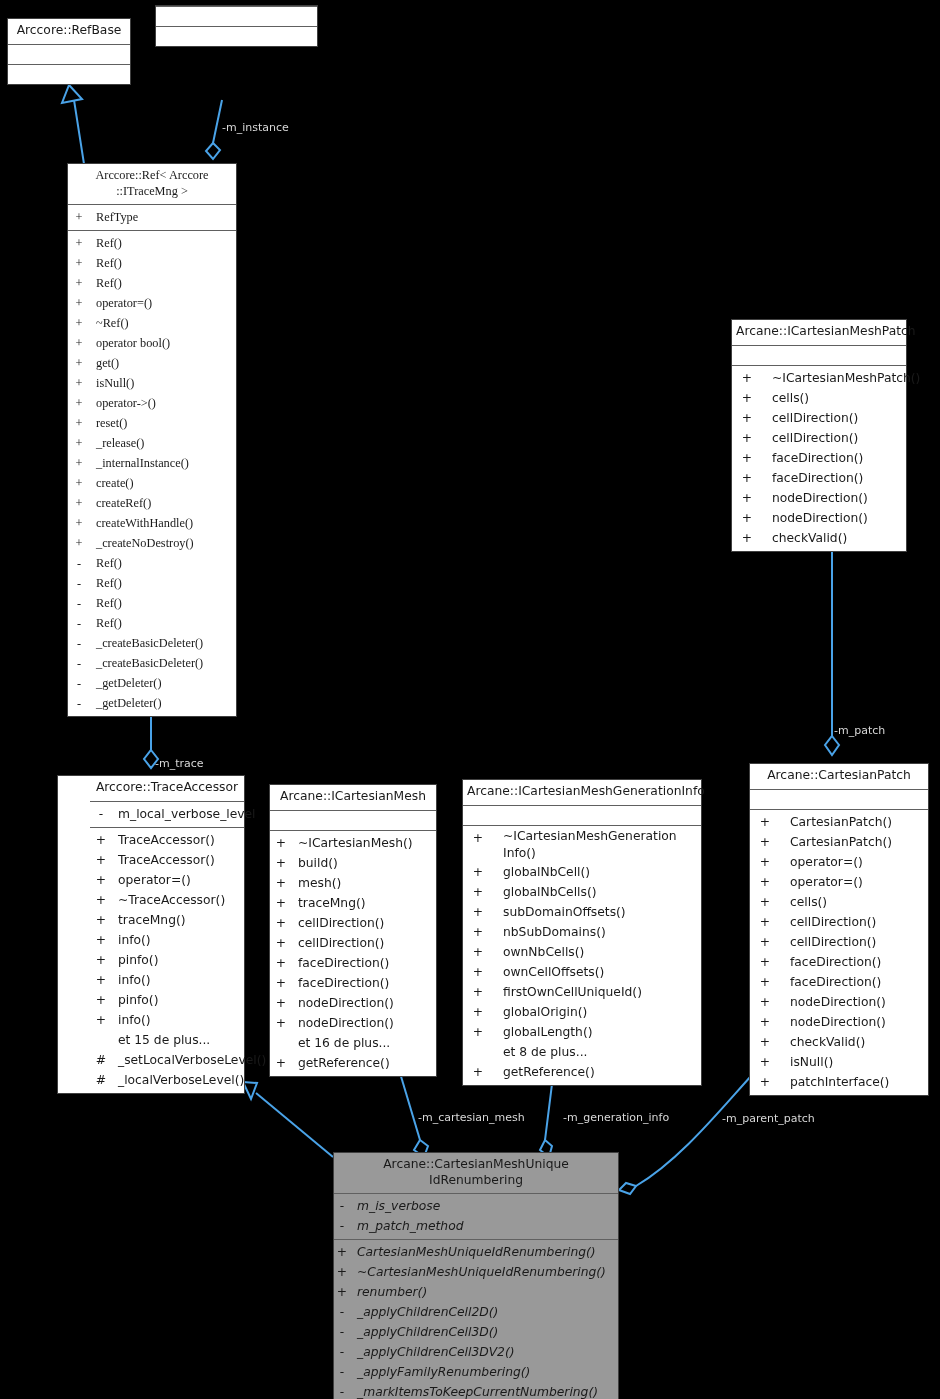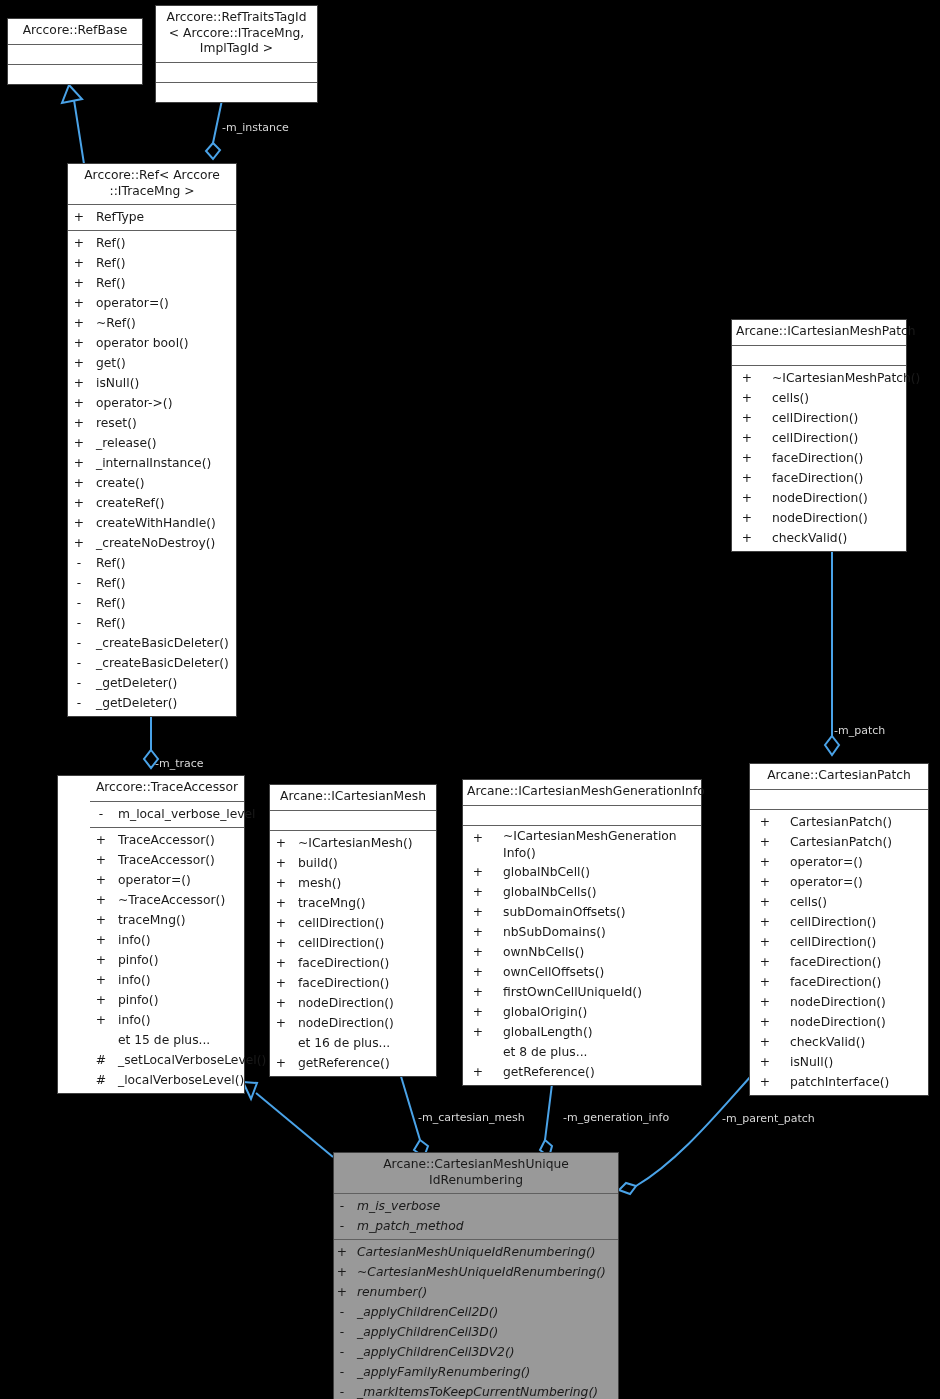--- a/index.html
+++ b/index.html
@@ -75,41 +75,36 @@
         <polygon points="832,736 839,745 832,755 825,745" fill="#000000" stroke="#4aa3e8" stroke-width="2"></polygon>
       </g>
 
       <g>
         <path d="M 752,1075 C 720,1110 680,1160 636,1186"></path>
         <polygon points="636,1186 626,1183 619,1190 630,1194" fill="#000000" stroke="#4aa3e8" stroke-width="2"></polygon>
       </g>
     </g>
   </svg>
 
-  <div class="node w1" style="left:7px;top:18px;width:136px;">
+  <div class="node w1" style="left:7px;top:18px;width:124px;">
     <div class="title">Arccore::RefBase</div>
     <div class="sep"></div>
     <div class="sec empty"></div>
     <div class="sep"></div>
     <div class="sec empty"></div>
   </div>
 
   <div class="node w1" style="left:155px;top:5px;width:163px;">
-    <div class="title">
-      <div>Arccore::RefTraitsTagId</div>
-      <div>&lt; Arccore::ITraceMng,</div>
-      <div>ImplTagId &gt;</div>
-    </div>
-    <div class="sep"></div>
-    <div class="sec empty"></div>
-    <div class="sep"></div>
-    <div class="sec empty"></div>
-  </div>
-
-  <div class="node w2" style="left:67px;top:163px;width:170px;">
+    <div class="sep"></div>
+    <div class="sec empty"></div>
+    <div class="sep"></div>
+    <div class="sec empty"></div>
+  </div>
+
+  <div class="node w2" style="left:67px;top:163px;width:170px;font-family:Liberation Serif, serif;">
     <div class="title">
       <div>Arccore::Ref&lt; Arccore</div>
       <div>::ITraceMng &gt;</div>
     </div>
     <div class="sep"></div>
     <div class="sec" id="ref-attrs">
         <div class="row">
           <span class="vis">+</span>
           <span class="mem">RefType</span>
         </div>

